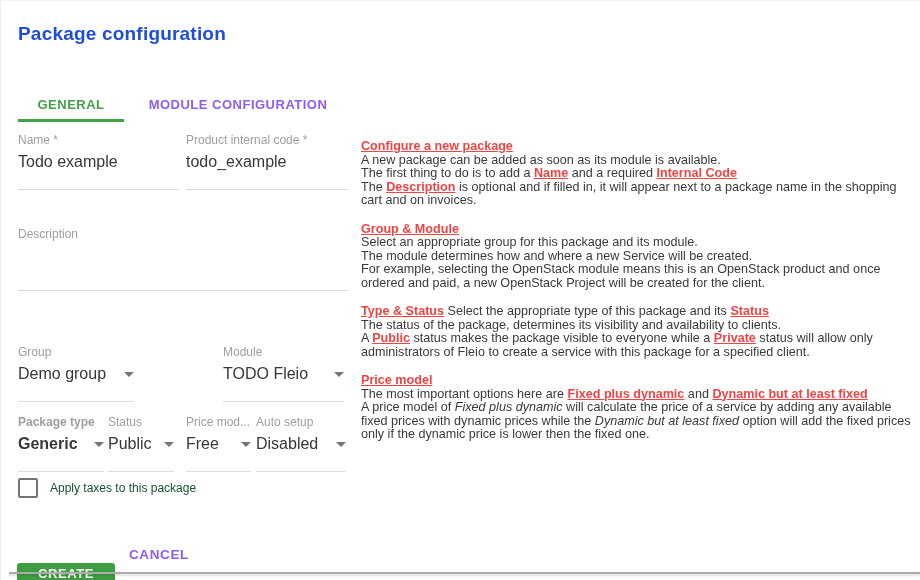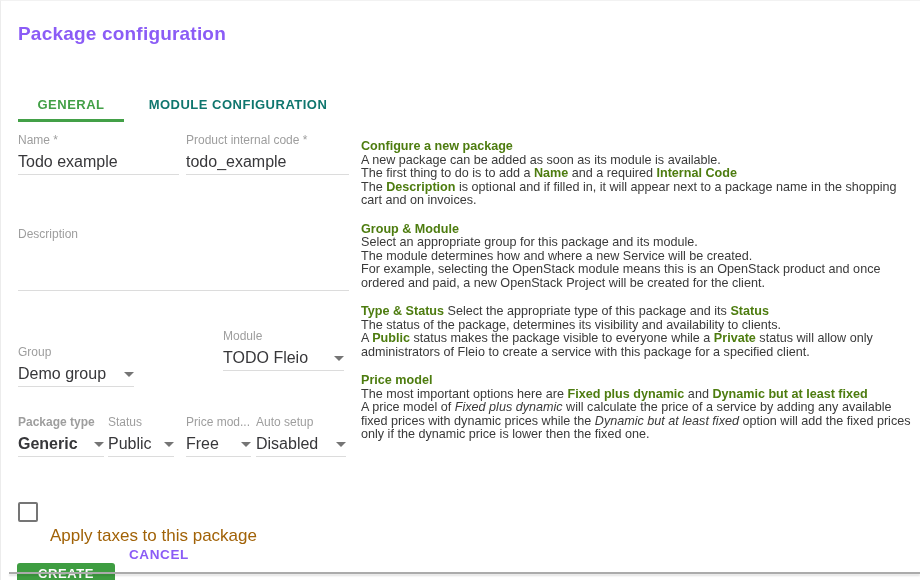--- a/index.html
+++ b/index.html
@@ -4,51 +4,51 @@
 <style>
   * { margin:0; padding:0; box-sizing:border-box; }
   html,body { background:#ffffff; }
   body { font-family:"Liberation Sans", sans-serif; color:#212121; }
   .screen {
     position:relative; width:920px; height:580px; background:#ffffff;
     border-left:1px solid #ececec; border-top:1px solid #f2f2f2; overflow:hidden;
   }
   .page-title {
     position:absolute; left:17px; top:22px;
-    font-size:19px; font-weight:bold; color:#8b5cf6; letter-spacing:.2px;
+    font-size:19px; font-weight:bold; color:#1d4ed8; letter-spacing:.2px;
   }
   
   .tab-bar { position:absolute; left:17px; top:88px; display:flex; height:33px; }
   .tab {
     height:33px; display:flex; align-items:center; justify-content:center;
-    font-size:13px; font-weight:bold; letter-spacing:.5px; color:#0f766e;
+    font-size:13px; font-weight:bold; letter-spacing:.5px; color:#8b5cf6;
     cursor:pointer; border-bottom:3px solid transparent;
   }
   .tab.active { color:#43A047; border-bottom-color:#43A047; }
   .tab-general { width:106px; }
   .tab-module { width:228px; }
   
   .field {
-    position:absolute; border-bottom:1px solid #dcdcdc; padding-bottom:3px;
+    position:absolute; border-bottom:1px solid #dcdcdc; padding-bottom:18px;
   }
   .field .label { font-size:12px; color:#9e9e9e; margin-bottom:6px; white-space:nowrap; overflow:hidden; }
   .field .value { font-size:16px; color:#37373a; white-space:nowrap; }
   .field--tall { height:64px; }
   .select-row { display:flex; align-items:center; justify-content:space-between; }
   .caret {
     width:0; height:0; border-left:5px solid transparent; border-right:5px solid transparent;
     border-top:5px solid #757575; margin-left:6px; flex:0 0 auto;
   }
   
   .checkbox-row { position:absolute; left:17px; top:477px; display:flex; align-items:center; }
   .checkbox-box {
     width:20px; height:20px; border:2px solid #757575; border-radius:2px; background:#fff;
     flex:0 0 auto; cursor:pointer;
   }
-  .checkbox-label { margin-left:12px; font-size:17px; color:#a16207;margin-top:48px; }
+  .checkbox-label { margin-left:12px; font-size:12px; color:#14532d; }
   
   .create-button {
     position:absolute; left:16px; top:562px; height:20px; padding:0 21px;
     background:#3E9D41; color:#ffffff; border:none; border-radius:3px;
     font-family:inherit; font-size:13px; font-weight:bold; letter-spacing:.6px; cursor:pointer;text-align:center;
   }
   .cancel-button {
     position:absolute; left:124px; top:537px; height:32px; padding:0 4px;
     background:transparent; border:none; color:#8b5cf6;
     font-family:inherit; font-size:13.5px; font-weight:bold; letter-spacing:.6px; cursor:pointer;
@@ -56,21 +56,21 @@
   .bottom-rule {
     position:absolute; left:8px; right:0; top:571px; height:2px;
     background:#ababab; box-shadow:0 2px 2px rgba(0,0,0,.12);
   }
   
   .help-panel {
     position:absolute; left:360px; top:139px; width:552px;
     font-size:12.6px; line-height:13.5px; color:#3a3a3a;
   }
   .help-section { margin:0 0 15px 0; }
-  .help-section b { color:#4d7c0f; }
+  .help-section b { color:#ef4444;text-decoration:underline; }
 </style>
 </head>
 <body>
 
 <div class="screen">
 
   <div class="page-title">Package configuration</div>
 
   <div class="tab-bar">
     <div class="tab tab-general active">GENERAL</div>
@@ -92,21 +92,21 @@
   </div>
 
   <div class="field" style="left:17px; top:344px; width:116px;">
     <div class="label">Group</div>
     <div class="value select-row">
       <span>Demo group</span>
       <span class="caret"></span>
     </div>
   </div>
 
-  <div class="field" style="left:222px; top:328px; width:121px;">
+  <div class="field" style="left:222px; top:344px; width:121px;">
     <div class="label">Module</div>
     <div class="value select-row">
       <span>TODO Fleio</span>
       <span class="caret"></span>
     </div>
   </div>
 
   <div class="field" style="left:17px; top:414px; width:86px;font-weight:bold;">
     <div class="label">Package type</div>
     <div class="value select-row">

